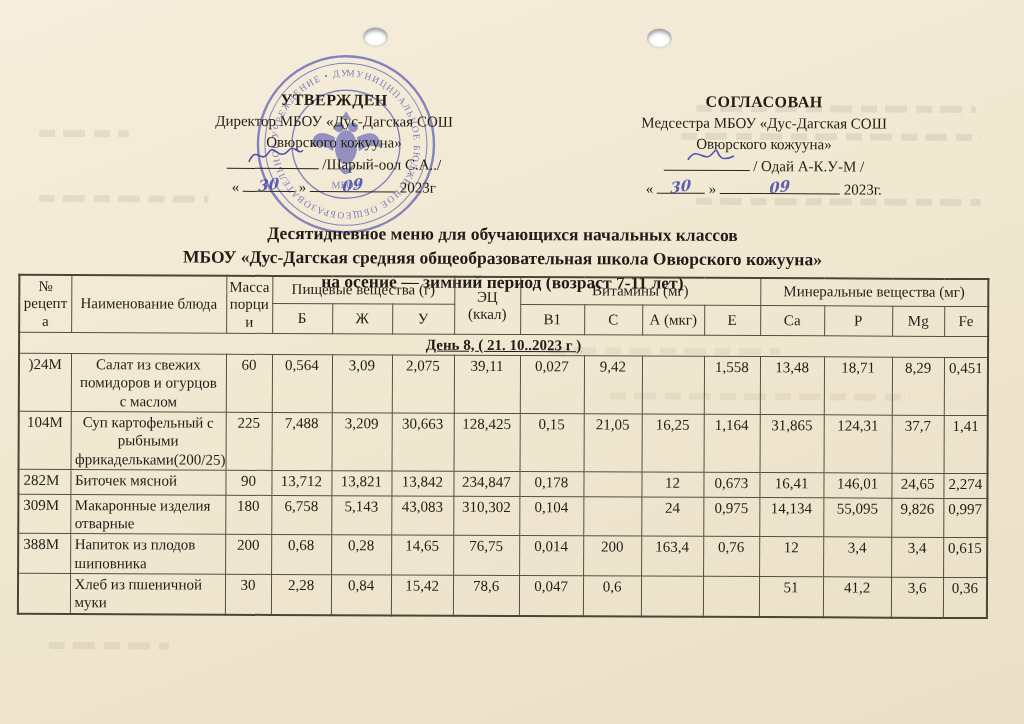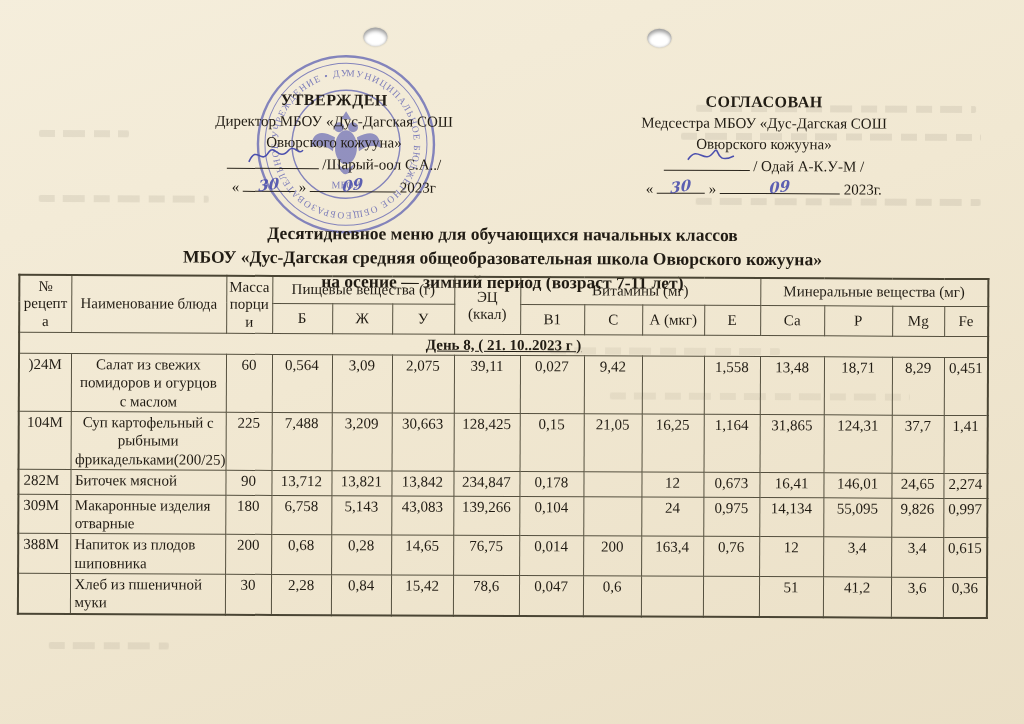--- a/index.html
+++ b/index.html
@@ -249,21 +249,21 @@
         <td>24,65</td>
         <td>2,274</td>
       </tr>
       <tr class="r2l">
         <td class="lft">309М</td>
         <td class="lft">Макаронные изделия отварные</td>
         <td>180</td>
         <td>6,758</td>
         <td>5,143</td>
         <td>43,083</td>
-        <td>139,266</td>
+        <td>310,302</td>
         <td>0,104</td>
         <td></td>
         <td>24</td>
         <td>0,975</td>
         <td>14,134</td>
         <td>55,095</td>
         <td>9,826</td>
         <td>0,997</td>
       </tr>
       <tr class="r2l">

